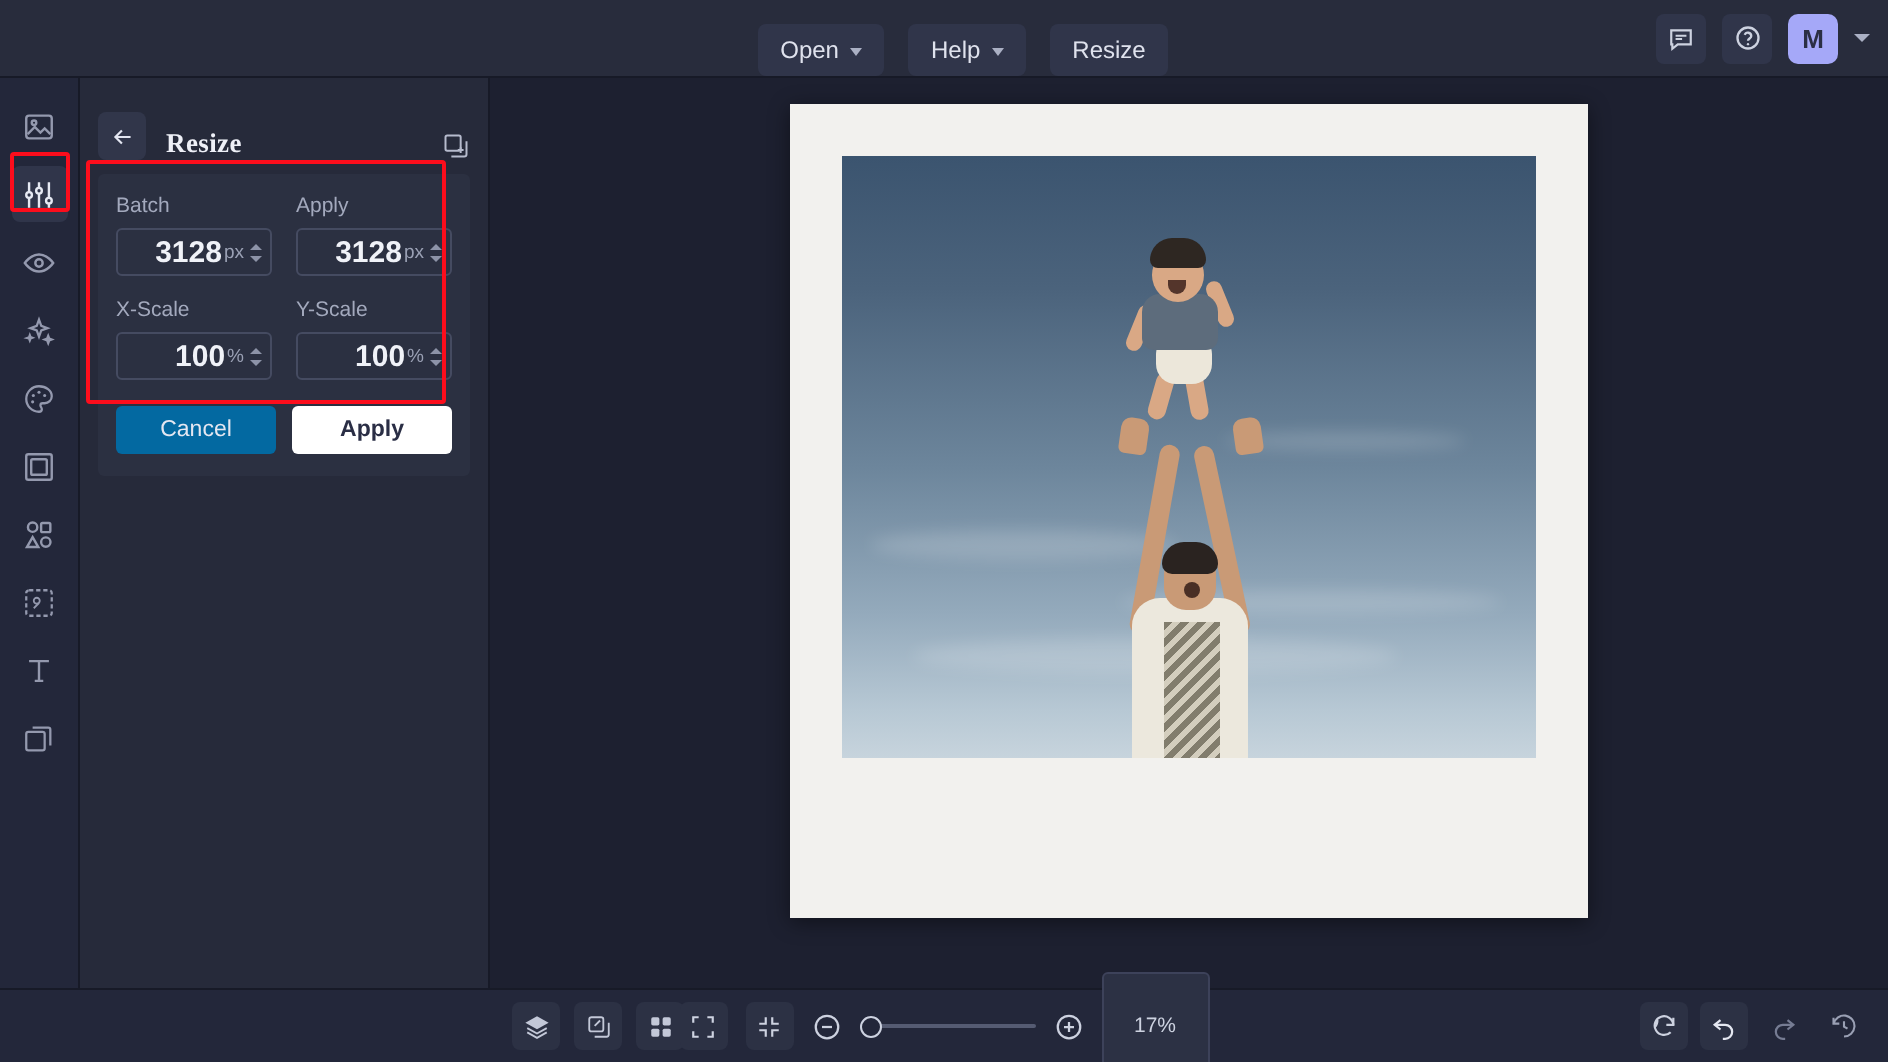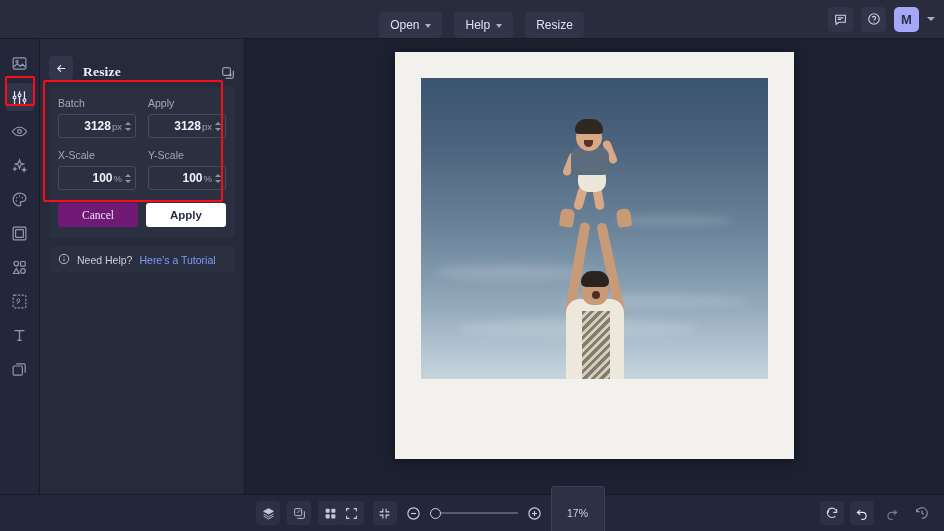--- a/index.html
+++ b/index.html
@@ -158,21 +158,21 @@
   .input-wrap {
     display: flex; align-items: center;
     background: #2b3041;
     border: 1px solid #454b61;
     border-radius: 3px;
     height: 24px;
     padding: 0 4px 0 6px;
   }
   .input-val {
     flex: 1;
-    color: #f0f2f8; font-size: 12px; font-weight: bold;
+    color: #f0f2f8; font-size: 15px; font-weight: bold;
     text-align: right;
     font-family: "Liberation Sans", sans-serif;
   }
   .input-unit { color: #9aa0b4; font-size: 9.5px; margin-left: 1px; margin-right: 3px; }
   .stepper { display: flex; flex-direction: column; gap: 3px; cursor: pointer; }
   .stepper .up, .stepper .down {
     width: 0; height: 0;
     border-left: 3px solid transparent;
     border-right: 3px solid transparent;
   }
@@ -194,21 +194,21 @@
   .checkrow span { color: #dfe2ed; font-size: 11px; }
 
   .btn-row { display: flex; gap: 8px; margin-top: 13px; }
   .btn {
     flex: 1; height: 24px;
     border: none; border-radius: 3px;
     font-size: 11.5px;
     cursor: pointer;
     font-family: "Liberation Sans", sans-serif;
   }
-  .btn-cancel { background: #701a75; color: #e4e7f1; font-family: Liberation Serif, serif; }
+  .btn-cancel { background: #0369a1; color: #e4e7f1; }
   .btn-apply { background: #ffffff; color: #2a2e45; font-weight: bold; }
 
   .help {
     margin: 9px 9px 0 9px;
     background: #2b3041;
     border-radius: 3px;
     height: 25px;
     display: flex; align-items: center; gap: 7px;
     padding: 0 9px;
     cursor: pointer;
@@ -551,31 +551,20 @@
           </div>
         </div>
 
 
         <div class="btn-row">
           <button class="btn btn-cancel">Cancel</button>
           <button class="btn btn-apply">Apply</button>
         </div>
       </div>
 
-      <div class="help">
-        <span>
-          <svg width="12" height="12" viewBox="0 0 24 24" fill="none" stroke="#b6bbcd" stroke-width="2">
-            <circle cx="12" cy="12" r="9.5"></circle>
-              <path d="M12 11v6"></path>
-              <circle cx="12" cy="7.6" r="1.1" fill="#b6bbcd" stroke="none"></circle>
-          </svg>
-        </span>
-        <span class="help-text">Need Help?</span>
-        <span class="help-link">Here's a Tutorial</span>
-      </div>
 
       <div class="redbox" style="left:3px; top:41px; width:180px; height:122px;"></div>
     </div>
 
     <div class="canvas">
       <div class="photo">
         <div class="photo-inner">
           <div class="cloud" style="left:4%; top:62%; width:44%; height:5%;"></div>
           <div class="cloud" style="left:40%; top:72%; width:55%; height:4%;"></div>
           <div class="cloud" style="left:10%; top:80%; width:70%; height:6%;"></div>

